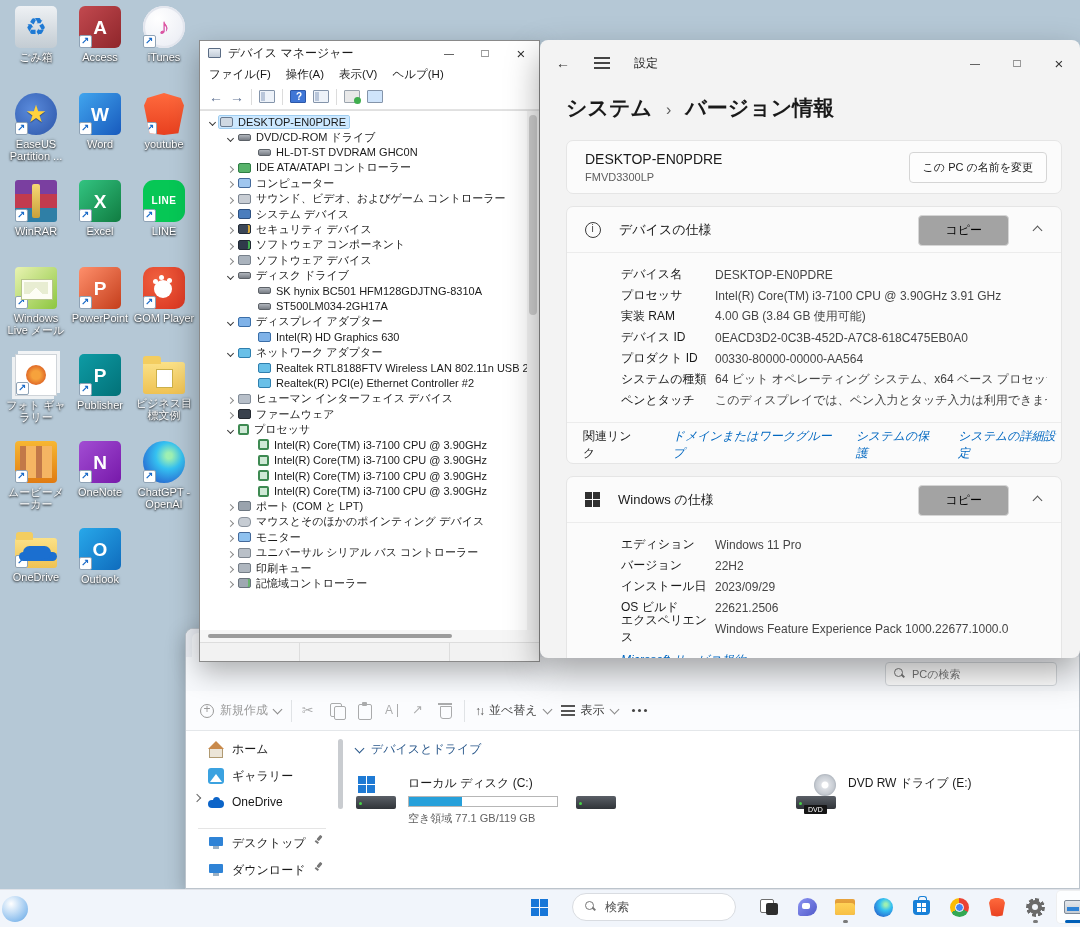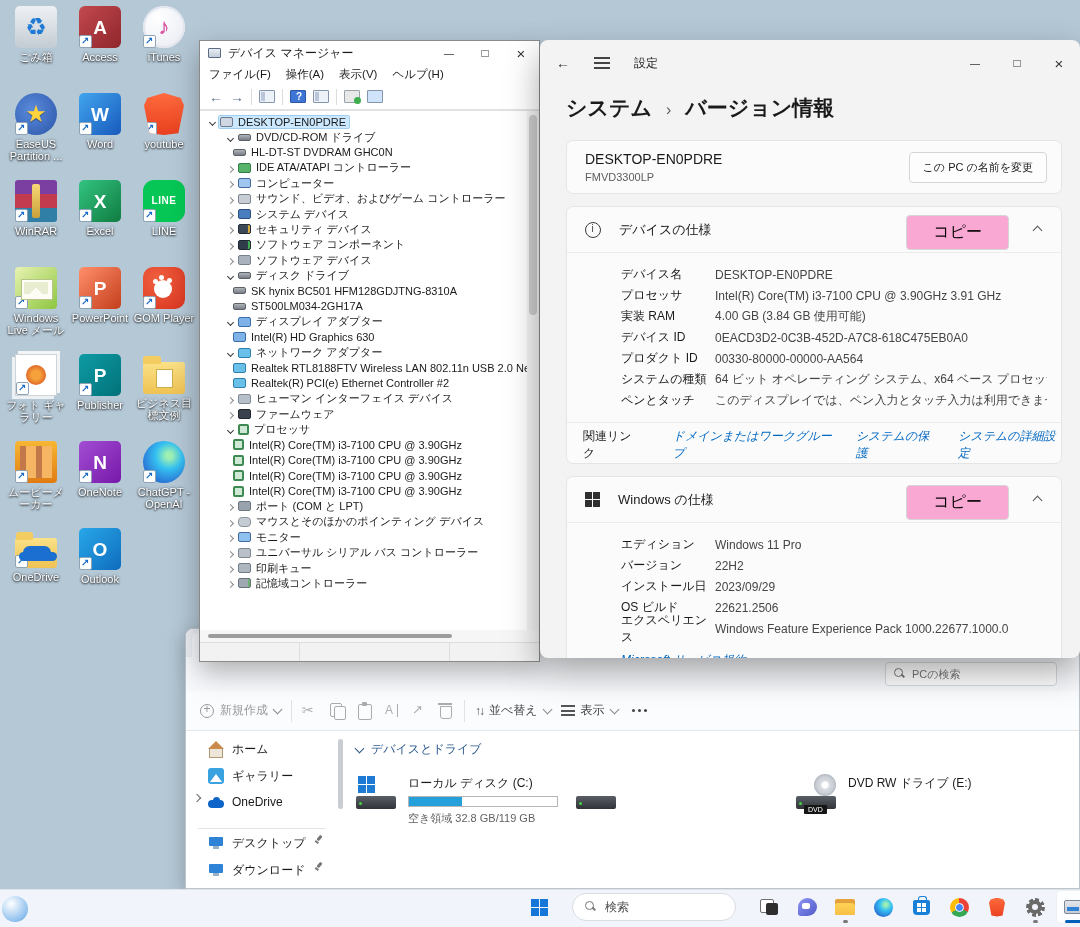--- a/index.html
+++ b/index.html
@@ -135,21 +135,21 @@
   .m-ico{width:16px;height:13px;border:1px solid #8494aa;background:#edf2f9;position:relative;border-radius:1px;}
   .m-ico.m-help{background:#3f76d6;border-color:#2c57a8;}
   .m-ico.m-help::before{content:"?";position:absolute;left:5px;top:0;color:#fff;font-size:10px;font-weight:bold;}
   .m-ico.m-tree::before,.m-ico.m-props::before{content:"";position:absolute;left:1px;top:1px;width:4px;height:9px;background:#b9c6da;}
   .m-ico.m-scan{background:#e9e9e9;border-color:#9aa3ad;}
   .m-ico.m-scan::before{content:"";position:absolute;right:-2px;bottom:-2px;width:7px;height:7px;background:#3fae4e;border-radius:50%;}
   .m-ico.m-remote{background:#cfe4fb;border-color:#4a6franc;}
   .dm-treebox{flex:1;background:#fff;border-top:1px solid #e0e0e0;position:relative;overflow:hidden;}
   #dm-tree{position:absolute;left:0;top:3px;right:12px;}
   .trow{display:flex;align-items:center;height:15.4px;white-space:nowrap;font-size:11px;}
-  .d0{padding-left:5px;}.d1{padding-left:23px;}.d2{padding-left:18px;text-align:center;}
+  .d0{padding-left:5px;}.d1{padding-left:23px;}.d2{padding-left:43px;text-align:center;}
   .texp{width:14px;display:inline-flex;justify-content:center;flex:0 0 14px;}
   .exp-closed::before{content:"";width:4px;height:4px;border-right:1.3px solid #8a8a8a;border-bottom:1.3px solid #8a8a8a;transform:rotate(-45deg);margin-top:3px;}
   .exp-open::before{content:"";width:4px;height:4px;border-right:1.3px solid #3a3a3a;border-bottom:1.3px solid #3a3a3a;transform:rotate(45deg);margin-top:2px;}
   .tsel{display:inline-flex;align-items:center;padding:0 3px 0 1px;border-radius:1px;}
   .tsel.sel{background:#cce8ff;outline:1px solid #9fcdf0;}
   .tico{width:13px;height:10px;margin-right:5px;border-radius:2px;flex:0 0 13px;}
   .i-computer{background:#cfd8e2;border:1px solid #6b7b90;}
   .i-dvd-drive,.i-disk-drive{height:7px;background:linear-gradient(#b0b5bc,#787d85);border:1px solid #5c6167;}
   .i-ide-controller{background:#57b26a;border:1px solid #2e7d44;}
   .i-keyboard{background:#e4e8ed;border:1px solid #97a0ab;}
@@ -196,21 +196,21 @@
   .c-model{position:absolute;left:18px;top:30px;font-size:11px;color:#5d5d5d;}
   .c-btn{position:absolute;right:14px;top:11px;background:#fdfdfd;border:1px solid #d5d5d5;border-radius:4px;font-size:11px;color:#1a1a1a;padding:7px 13px;}
   #card-devspec{top:166px;height:258px;}
   #card-winspec{top:436px;height:300px;}
   .c-header{height:46px;position:relative;display:flex;align-items:center;border-bottom:1px solid #ececec;}
   .c-hico{margin:0 0 0 18px;}
   .info-ico{width:16px;height:16px;border:1.4px solid #3a3a3a;border-radius:50%;position:relative;}
   .info-ico::before{content:"i";position:absolute;left:5.5px;top:0.5px;font-size:10px;color:#3a3a3a;}
   .winlogo-ico{width:15px;height:15px;background:linear-gradient(#2f2f2f,#2f2f2f) 0 0/7px 7px no-repeat,linear-gradient(#2f2f2f,#2f2f2f) 8px 0/7px 7px no-repeat,linear-gradient(#2f2f2f,#2f2f2f) 0 8px/7px 7px no-repeat,linear-gradient(#2f2f2f,#2f2f2f) 8px 8px/7px 7px no-repeat;}
   .c-title{font-size:13px;color:#1a1a1a;margin-left:18px;}
-  .copy-btn{position:absolute;right:52px;top:8px;background:#f9a8d4;border:1px solid #d5d5d5;border-radius:4px;font-size:16px;padding:6px 26px;}
+  .copy-btn{position:absolute;right:52px;top:8px;background:#a3a3a3;border:1px solid #d5d5d5;border-radius:4px;font-size:12px;padding:6px 26px;}
   .cvu{position:absolute;right:20px;top:20px;width:7px;height:7px;border-right:1.4px solid #555;border-bottom:1.4px solid #555;transform:rotate(-135deg);}
   .c-rows{padding:11px 14px 11px 54px;}
   .srow{display:flex;height:21px;align-items:center;font-size:12px;}
   .slab{width:94px;flex:0 0 94px;color:#1a1a1a;}
   .sval{color:#454545;white-space:nowrap;overflow:hidden;}
   .c-related{border-top:1px solid #ececec;height:44px;display:flex;align-items:center;padding-left:16px;gap:32px;font-size:12px;}
   .rel-label{color:#1a1a1a;}
   .slink{color:#0067c0;text-decoration:none;font-size:12px;font-style:italic;}
   .c-links{padding:2px 14px 10px 54px;display:flex;flex-direction:column;gap:7px;}
 
@@ -459,21 +459,21 @@
               <div class="drv">
                 <span class="drv-body"></span>
                 <span class="drv-led"></span>
                 <span class="drv-logo"></span>
               </div>
               <div class="dinfo">
                 <div class="dname">ローカル ディスク (C:)</div>
                 <div class="dbar">
                   <div class="dfill" style="width: 36%;"></div>
                 </div>
-                <div class="dfree">空き領域 32.8 GB/119 GB</div>
+                <div class="dfree">空き領域 77.1 GB/119 GB</div>
               </div>
             </div>
             <div class="drive">
               <div class="drv">
                 <span class="drv-body"></span>
                 <span class="drv-led"></span>
               </div>
             </div>
             <div class="drive">
               <div class="drv">

